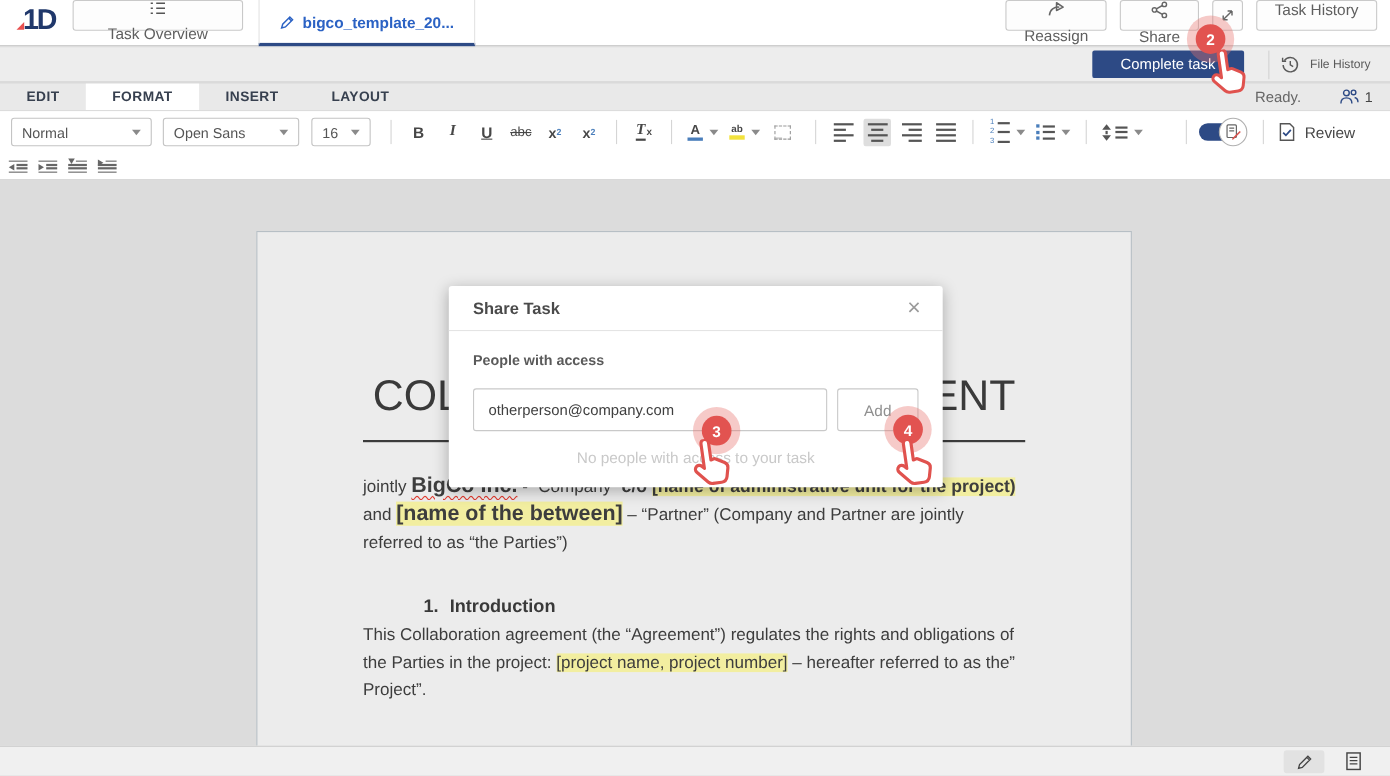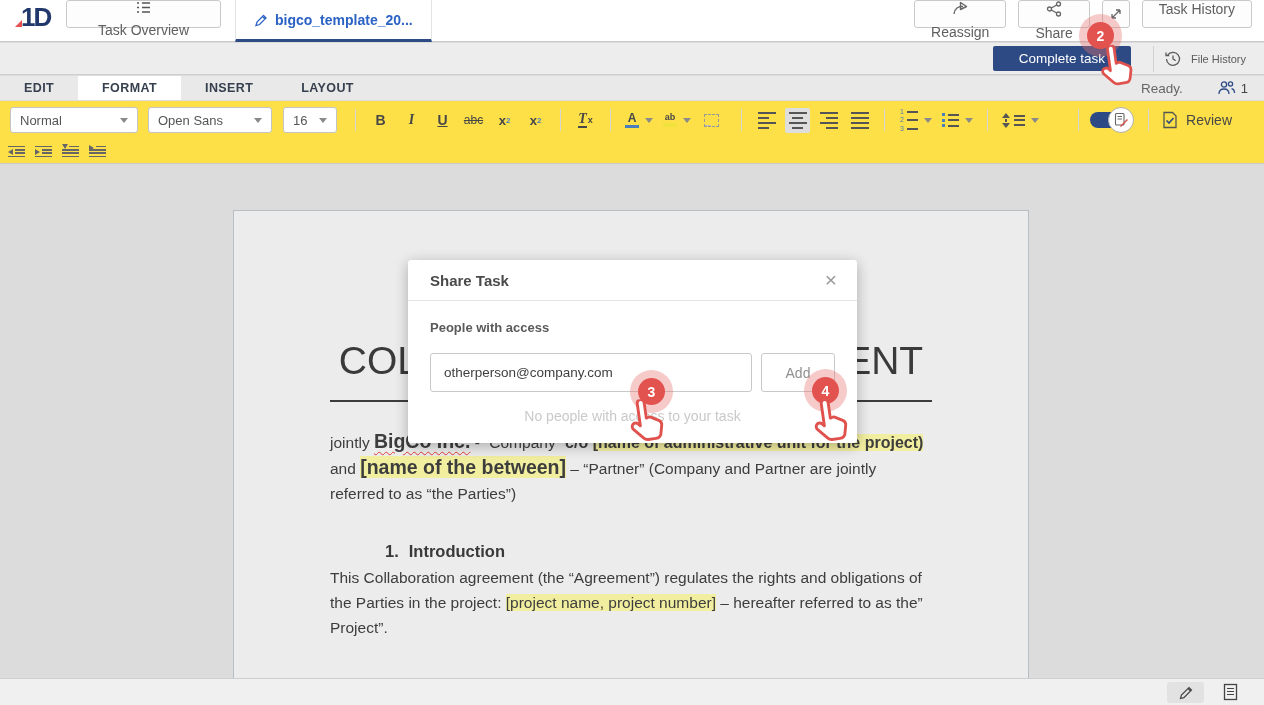--- a/index.html
+++ b/index.html
@@ -34,21 +34,21 @@
   .ribbontabs { position:absolute; top:76px; left:0; right:0; height:25px; background:#e9e9e9;
                 display:flex; align-items:stretch; z-index:10; border-bottom:1px solid #dcdcdc; }
   .rtab { padding:0 24px; display:flex; align-items:center; font-size:12.5px; font-weight:bold;
           letter-spacing:.4px; color:#37404f; cursor:pointer; }
   .rtab.active { background:#fff; }
   .ribbontabs-right { margin-left:auto; display:flex; align-items:center; gap:34px; padding-right:16px; }
   .ready { color:#666; font-size:13.5px; }
   .usercount { display:flex; align-items:center; gap:5px; color:#444; font-size:13px; }
 
   
-  .toolbar { position:absolute; top:101px; left:0; right:0; height:63px; background:#fde047;
+  .toolbar { position:absolute; top:101px; left:0; right:0; height:63px; background:#ffffff;
              border-bottom:1px solid #c9c9c9; z-index:10; }
   .trow1 { height:38px; display:flex; align-items:center; padding-left:10px; }
   .trow2 { height:25px; display:flex; align-items:center; padding-left:8px; gap:8px; }
   .sel { height:26px; border:1px solid #c4c4c4; border-radius:3px; background:#fff;
          display:flex; align-items:center; justify-content:space-between; padding:0 9px;
          font-size:13px; color:#555; cursor:pointer; }
   .caret { width:0; height:0; border-left:4px solid transparent; border-right:4px solid transparent;
            border-top:5px solid #8a8a8a; margin-left:6px; flex:none; }
   .sep { width:1px; height:22px; background:#d5d5d5; margin:0 9px; flex:none; }
   .tbtn { min-width:25px; height:25px; display:flex; align-items:center; justify-content:center;

